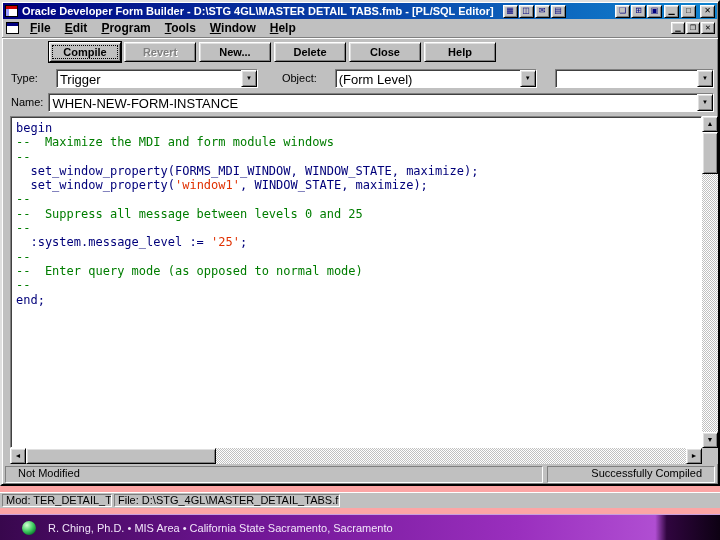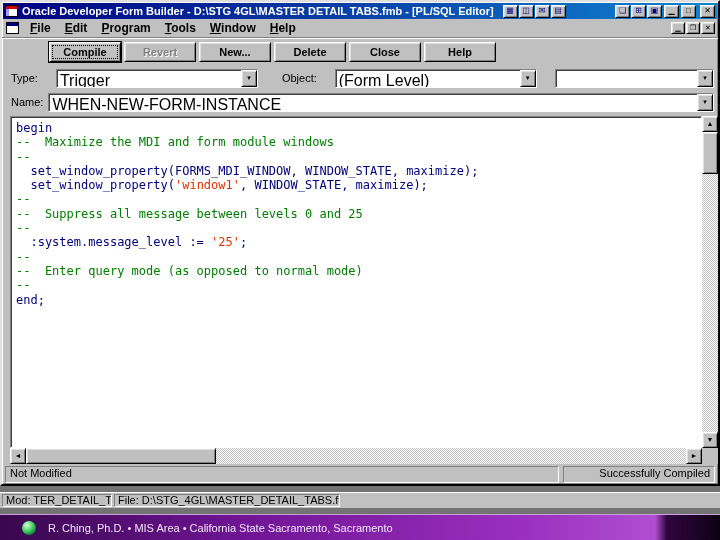--- a/index.html
+++ b/index.html
@@ -1,16 +1,16 @@
 <!DOCTYPE html>
 <html><head>
 <meta charset="utf-8">
 <style>
   html,body{margin:0;padding:0;}
-  #canvas{position:relative;width:720px;height:540px;background:#737373;overflow:hidden;
+  #canvas{position:relative;width:720px;height:540px;background:#fca5a5;overflow:hidden;
           font-family:"Liberation Sans",sans-serif;-webkit-font-smoothing:none;}
 
   
   .raised{background:#c0c0c0;border:1px solid;border-color:#ffffff #000000 #000000 #ffffff;
           box-shadow:inset 1px 1px 0 #dfdfdf, inset -1px -1px 0 #808080;}
   .sunken{background:#ffffff;border:1px solid;border-color:#808080 #ffffff #ffffff #808080;
           box-shadow:inset 1px 1px 0 #404040;}
 
   
   .window{position:absolute;left:0;top:0;width:720px;height:486px;background:#c0c0c0;
@@ -47,21 +47,21 @@
   .tbtn.default{box-shadow:0 0 0 1px #000, inset 1px 1px 0 #dfdfdf, inset -1px -1px 0 #808080;
         outline:1px dotted #000;outline-offset:-4px;margin-left:1px;}
   .tbtn.disabled{color:#808080;text-shadow:1px 1px 0 #ffffff;}
 
   
   .fieldrow{flex:none;display:flex;align-items:center;font-size:11px;color:#000;}
   .typerow{height:24px;padding:0 4px 0 9px;gap:18px;}
   .namerow{height:24px;padding:0 4px 0 9px;gap:5px;}
   .flabel{white-space:nowrap;flex:none;}
   .combo{height:19px;display:flex;box-sizing:border-box;}
-  .combo .cval{flex:1;font-size:16px;padding:2px 3px 0 3px;white-space:nowrap;overflow:hidden;color:#000;}
+  .combo .cval{flex:1;font-size:13px;padding:2px 3px 0 3px;white-space:nowrap;overflow:hidden;color:#000;}
   .combo .carrow{width:16px;flex:none;box-sizing:border-box;font-size:6px;line-height:15px;text-align:center;color:#000;}
   .w200{width:202px;flex:none;}
   .grow{flex:1;}
   .bold .cval{font-weight:normal;}
 
   
   .editor-area{flex:1;min-height:0;margin:2px 0 0 8px;display:flex;flex-direction:column;}
   .editor-main{flex:1;min-height:0;display:flex;}
   .code{flex:1;min-width:0;background:#ffffff;border:1px solid;border-color:#808080 #ffffff #ffffff #808080;
         box-shadow:inset 1px 1px 0 #404040;padding:4px 0 0 5px;overflow:hidden;}
@@ -79,21 +79,21 @@
          background-size:2px 2px;background-position:0 0,1px 1px;}
   .trackv{flex:1;width:16px;}
   .thumbv{position:absolute;left:0;top:0;width:16px;height:42px;box-sizing:border-box;}
   .hscroll-row{height:16px;flex:none;display:flex;}
   .trackh{flex:1;height:16px;}
   .thumbh{position:absolute;left:0;top:0;height:16px;width:190px;box-sizing:border-box;}
   .corner{width:16px;height:16px;flex:none;background:#c0c0c0;}
 
   
   .statusbar{height:18px;flex:none;display:flex;align-items:center;gap:4px;padding:1px 3px;font-size:11px;color:#000;}
-  .spanel{border:1px solid;border-color:#808080 #ffffff #ffffff #808080;padding:1px 4px;height:13px;
+  .spanel{border:1px solid;border-color:#808080 #ffffff #ffffff #808080;padding:1px 12px;height:13px;
           line-height:11px;box-sizing:content-box;white-space:nowrap;overflow:hidden;}
   .spanel.growp{flex:1;}
   .spanel.fixedp{width:142px;flex:none;text-align:right;}
 
   .infobar{position:absolute;left:0;top:492px;width:720px;height:16px;background:#c0c0c0;
            border-top:1px solid #ffffff;box-sizing:border-box;display:flex;gap:2px;padding:1px 2px;font-size:11px;color:#000;}
   .ipanel{border:1px solid;border-color:#808080 #ffffff #ffffff #808080;padding:0 3px;line-height:11px;
           white-space:nowrap;overflow:hidden;box-sizing:border-box;}
   .ipanel.module{width:110px;flex:none;}
   .ipanel.file{width:226px;flex:none;}

